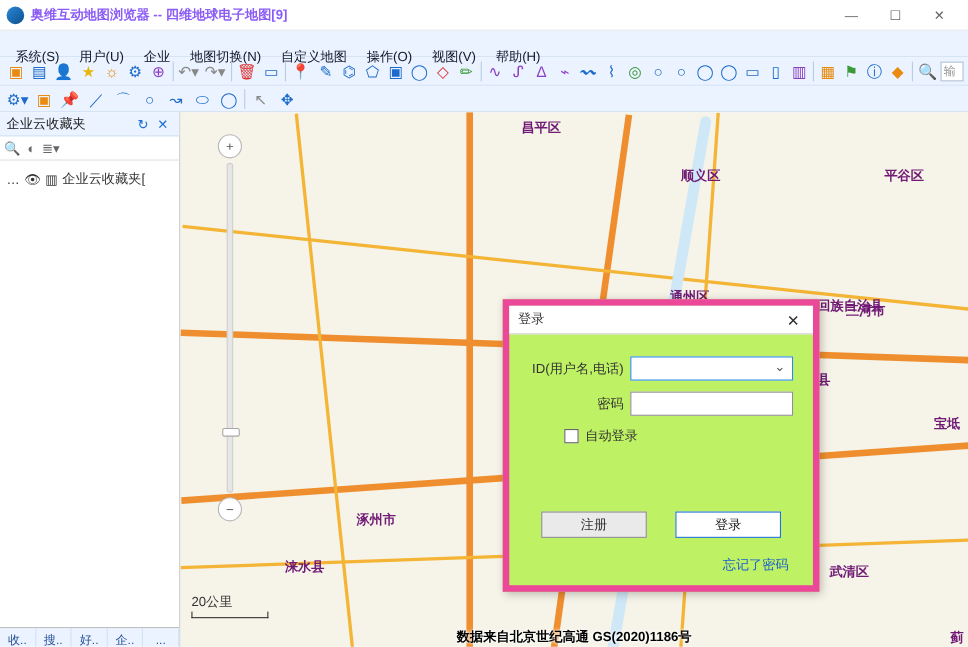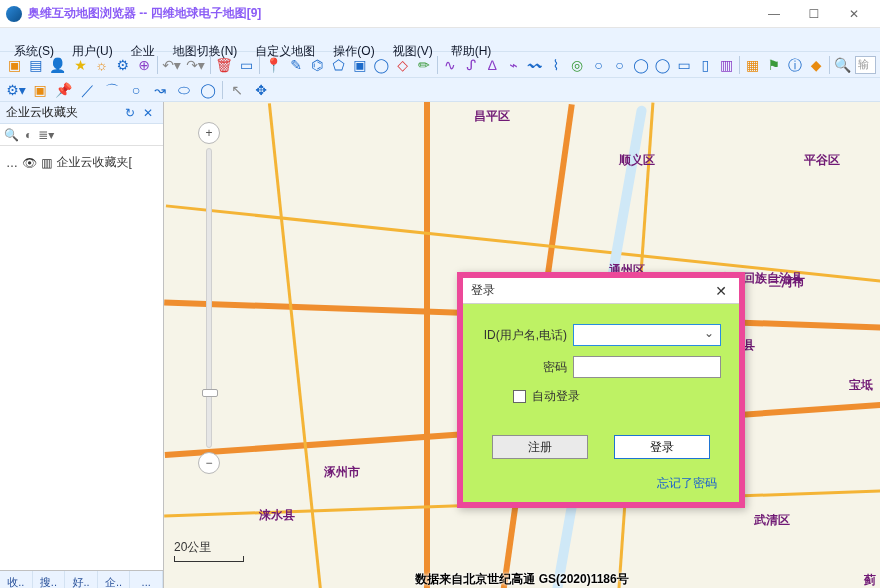--- a/index.html
+++ b/index.html
@@ -49,21 +49,21 @@
   .dlgbody{padding:20px 18px 10px 18px;}
   .frow{display:flex; align-items:center; margin-bottom:10px;}
   .flabel{width:92px; text-align:right; padding-right:6px; color:#333;}
   .finput{flex:1; height:22px; border:1px solid #298de1; background:#fff;}
   .finput.select{position:relative;}
   .finput.select::after{content:"⌄"; position:absolute; right:6px; top:1px; color:#555;}
   .finput.plain{border:1px solid #909090;}
   .chk{display:flex; align-items:center; gap:6px; margin-left:32px; margin-bottom:6px;}
   .chk .box{width:13px;height:13px;border:1px solid #666;background:#fff;}
   .btnrow{display:flex; justify-content:center; gap:26px; margin-top:30px;}
-  .dbtn{width:96px;height:24px;border:1px solid #8f8f8f;background:#eaeaea;display:flex;align-items:center;justify-content:center;}
+  .dbtn{width:96px;height:24px;border:1px solid #8f8f8f;background:#eaeaea;display:flex;align-items:center;justify-content:center;margin-top:30px;}
   .dbtn.primary{border:1px solid #1e74d2; background:#fff; color:#111;}
   .forgot{text-align:right; margin-top:16px; padding-right:4px;}
   .forgot a{color:#1a5fd0; text-decoration:none;}
   
   .c-or{color:#e88b10;} .c-bl{color:#1d6bca;} .c-gr{color:#3a9a3a;} .c-pu{color:#8b3fc7;} .c-rd{color:#d33;} .c-gy{color:#888;} .c-yl{color:#e7b70c;}
   .searchbox{border:1px solid #aebfd6;height:18px;width:24px;background:#fff;font-size:11px;color:#999;padding-left:2px;}
 </style>
 </head>
 <body>
 

